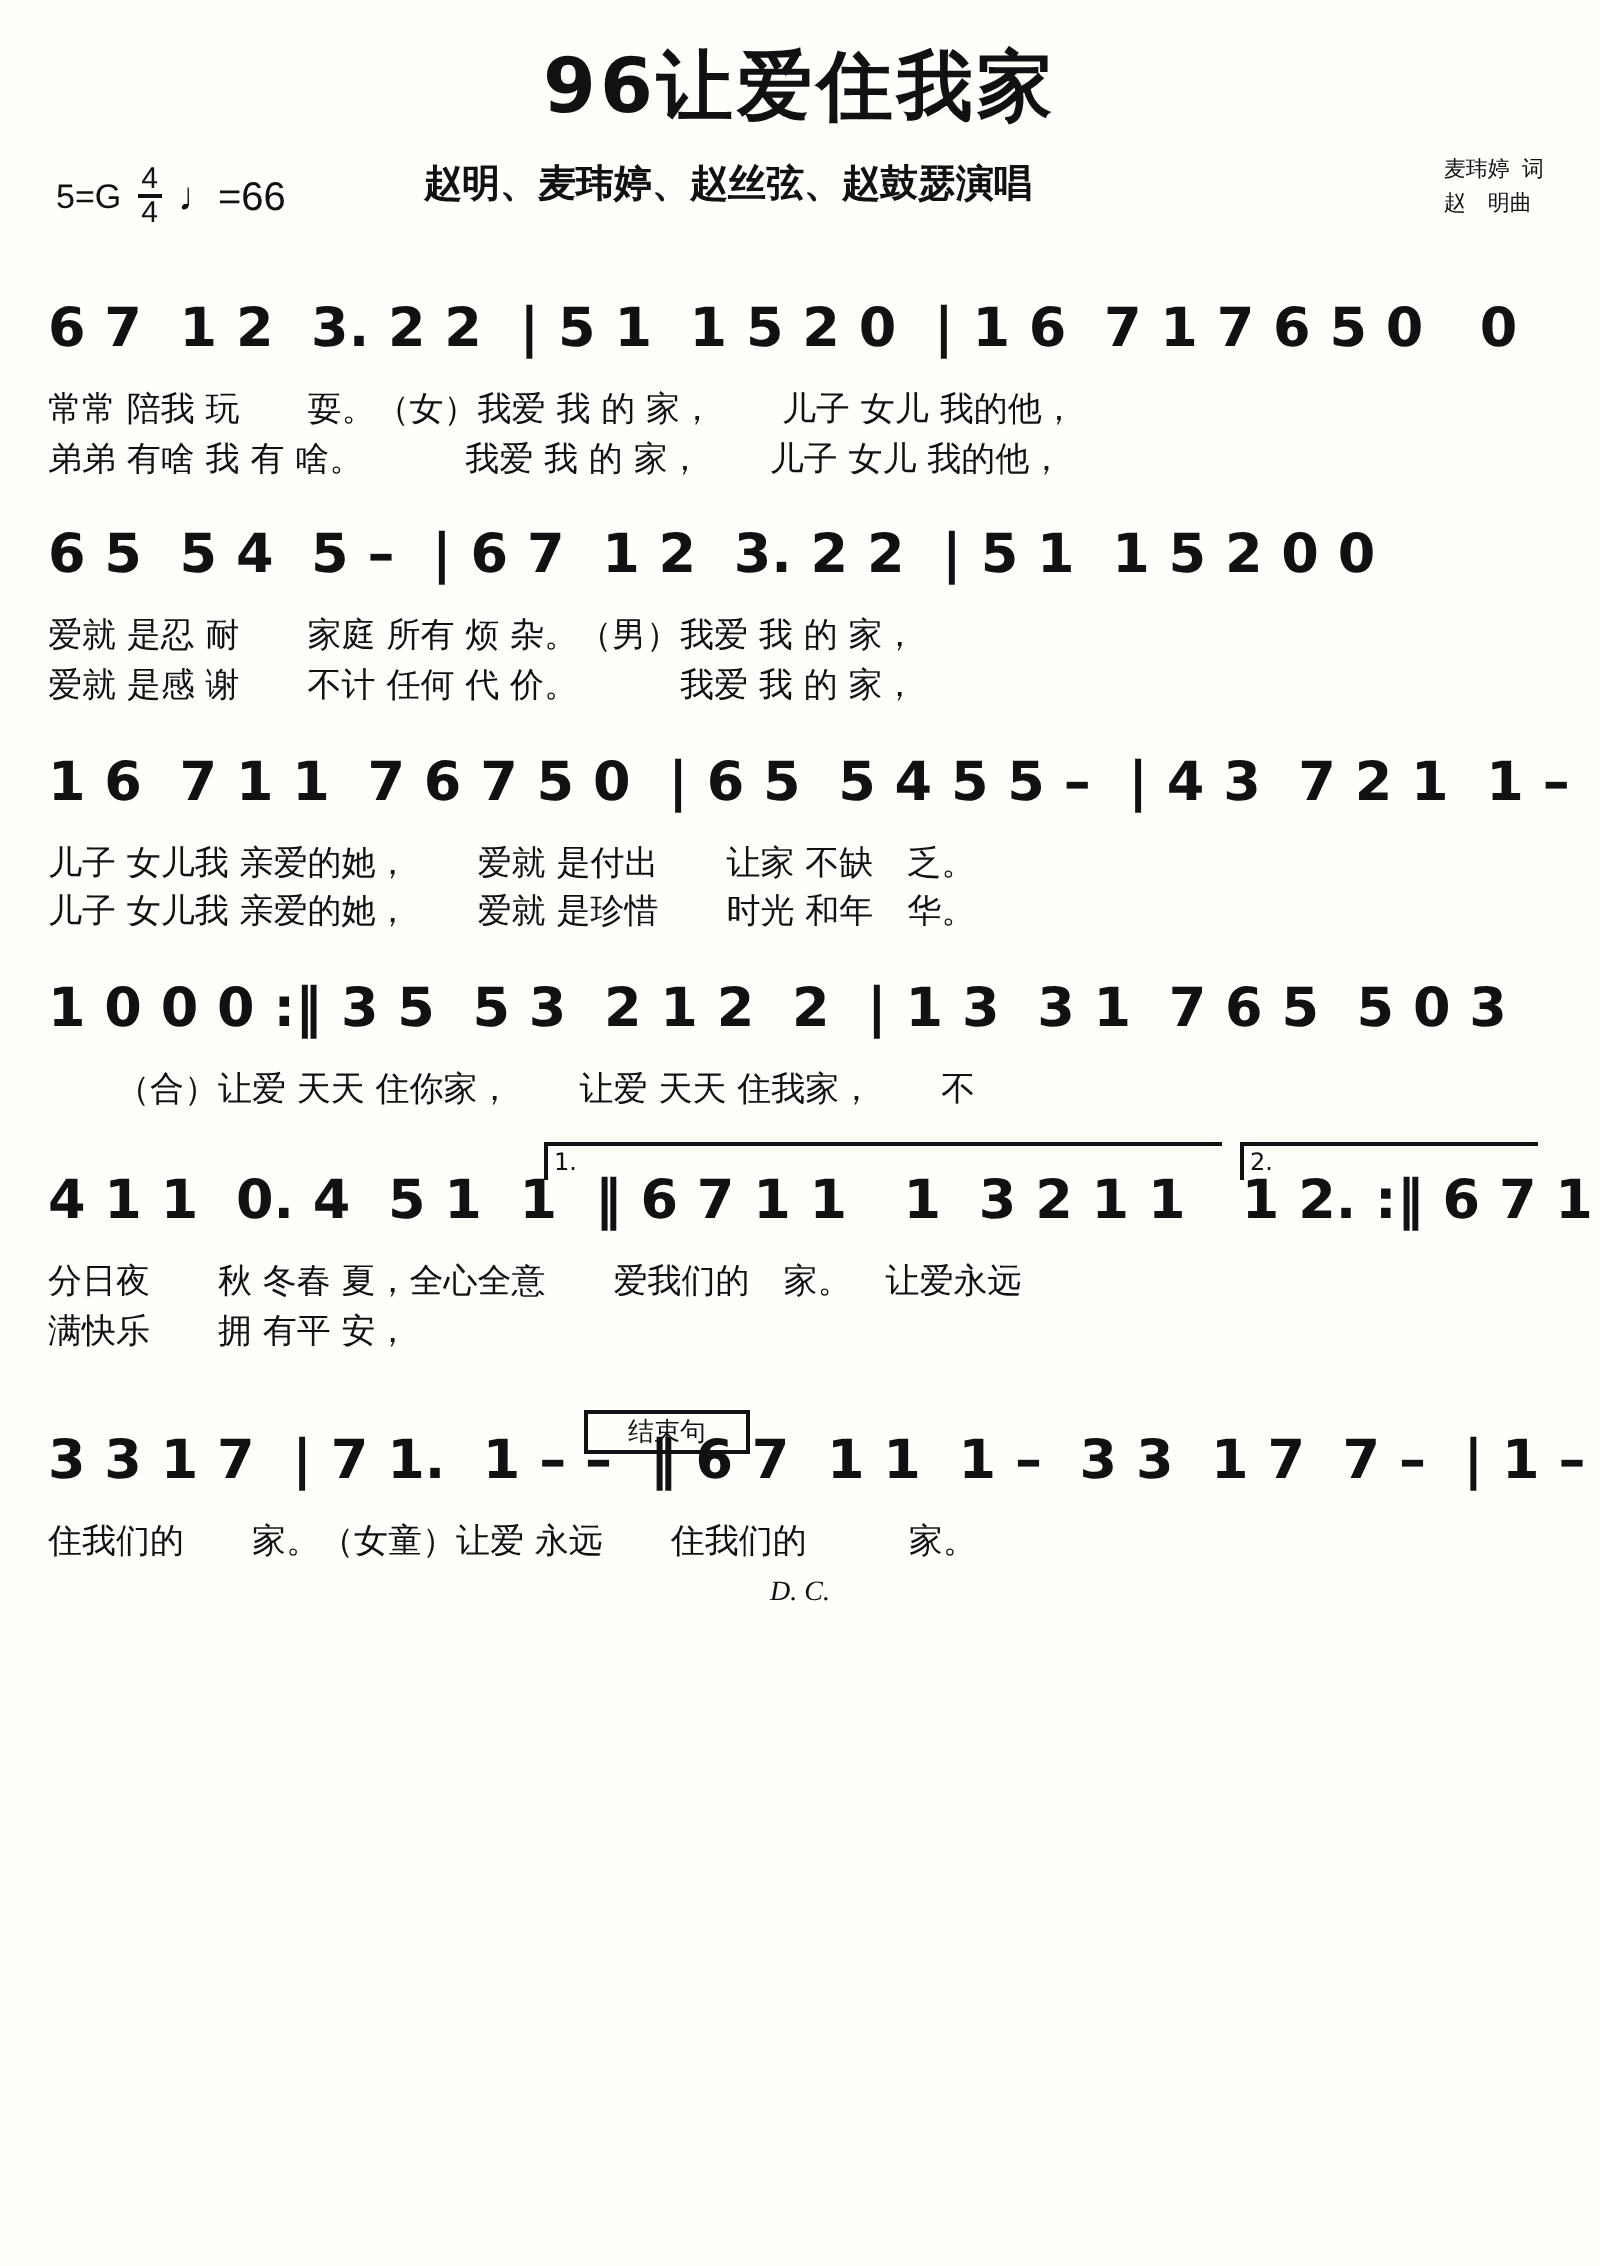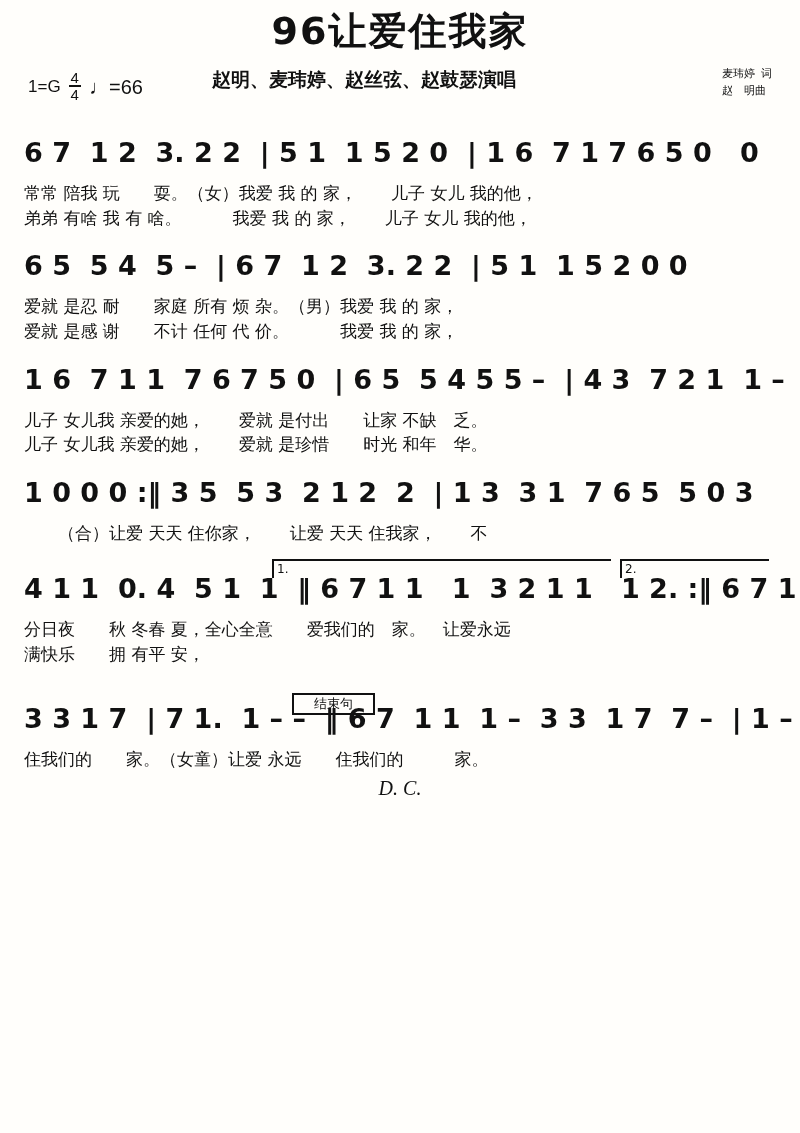--- a/index.html
+++ b/index.html
@@ -12,21 +12,21 @@
     overflow:hidden;
   }
   .sheet{position:relative;width:800px;height:1133px;}
 
   
   .title{
     text-align:center;
     font-size:38px;
     font-weight:bold;
     letter-spacing:2px;
-    margin-top:6px;
+    margin-top:18px;
     font-family:"DejaVu Sans", sans-serif;
   }
   .header-row{
     position:relative;
     height:60px;
     margin-top:6px;
   }
   .key-block{
     position:absolute;left:28px;top:8px;
     font-size:17px;
@@ -72,21 +72,21 @@
     font-size:17px;
     white-space:pre;
     line-height:1.45;
     letter-spacing:0px;
     font-family:"DejaVu Sans", sans-serif;
   }
   .lyricblock{margin-top:2px;margin-bottom:6px;}
   .sysgap{height:16px;}
   .dc{
     text-align:center;
-    font-size:20px;
+    font-size:14px;
     font-style:italic;
     font-family:"Liberation Serif", serif;
     margin-top:2px;
   }
   .ending-mark{
     position:absolute;
     font-size:12px;
     font-family:"DejaVu Sans", sans-serif;
     border-left:2px solid #111;
     border-top:2px solid #111;
@@ -103,21 +103,21 @@
 </style>
 </head>
 <body>
 
 <div class="sheet">
 
   <div class="title">96让爱住我家</div>
 
   <div class="header-row">
     <div class="key-block">
-      <span>1=G</span>
+      <span>5=G</span>
       <span class="frac">
         <span class="num">4</span>
         <span class="den">4</span>
       </span>
       <span class="tempo">♩=66</span>
     </div>
     <div class="singers">赵明、麦玮婷、赵丝弦、赵鼓瑟演唱</div>
     <div class="credits">
       <div>麦玮婷  词</div>
       <div>赵　明曲</div>

